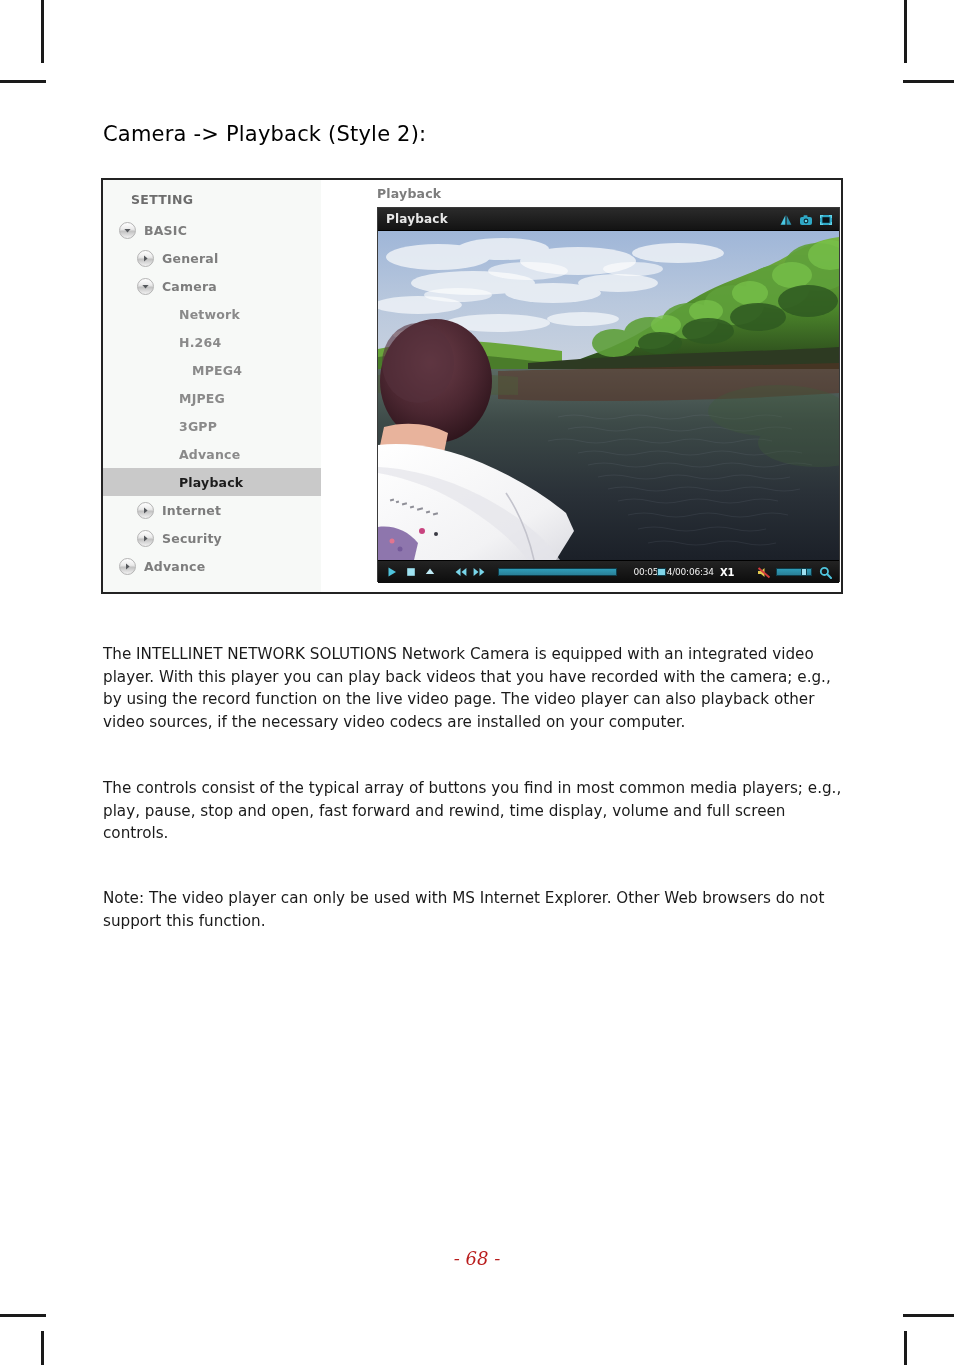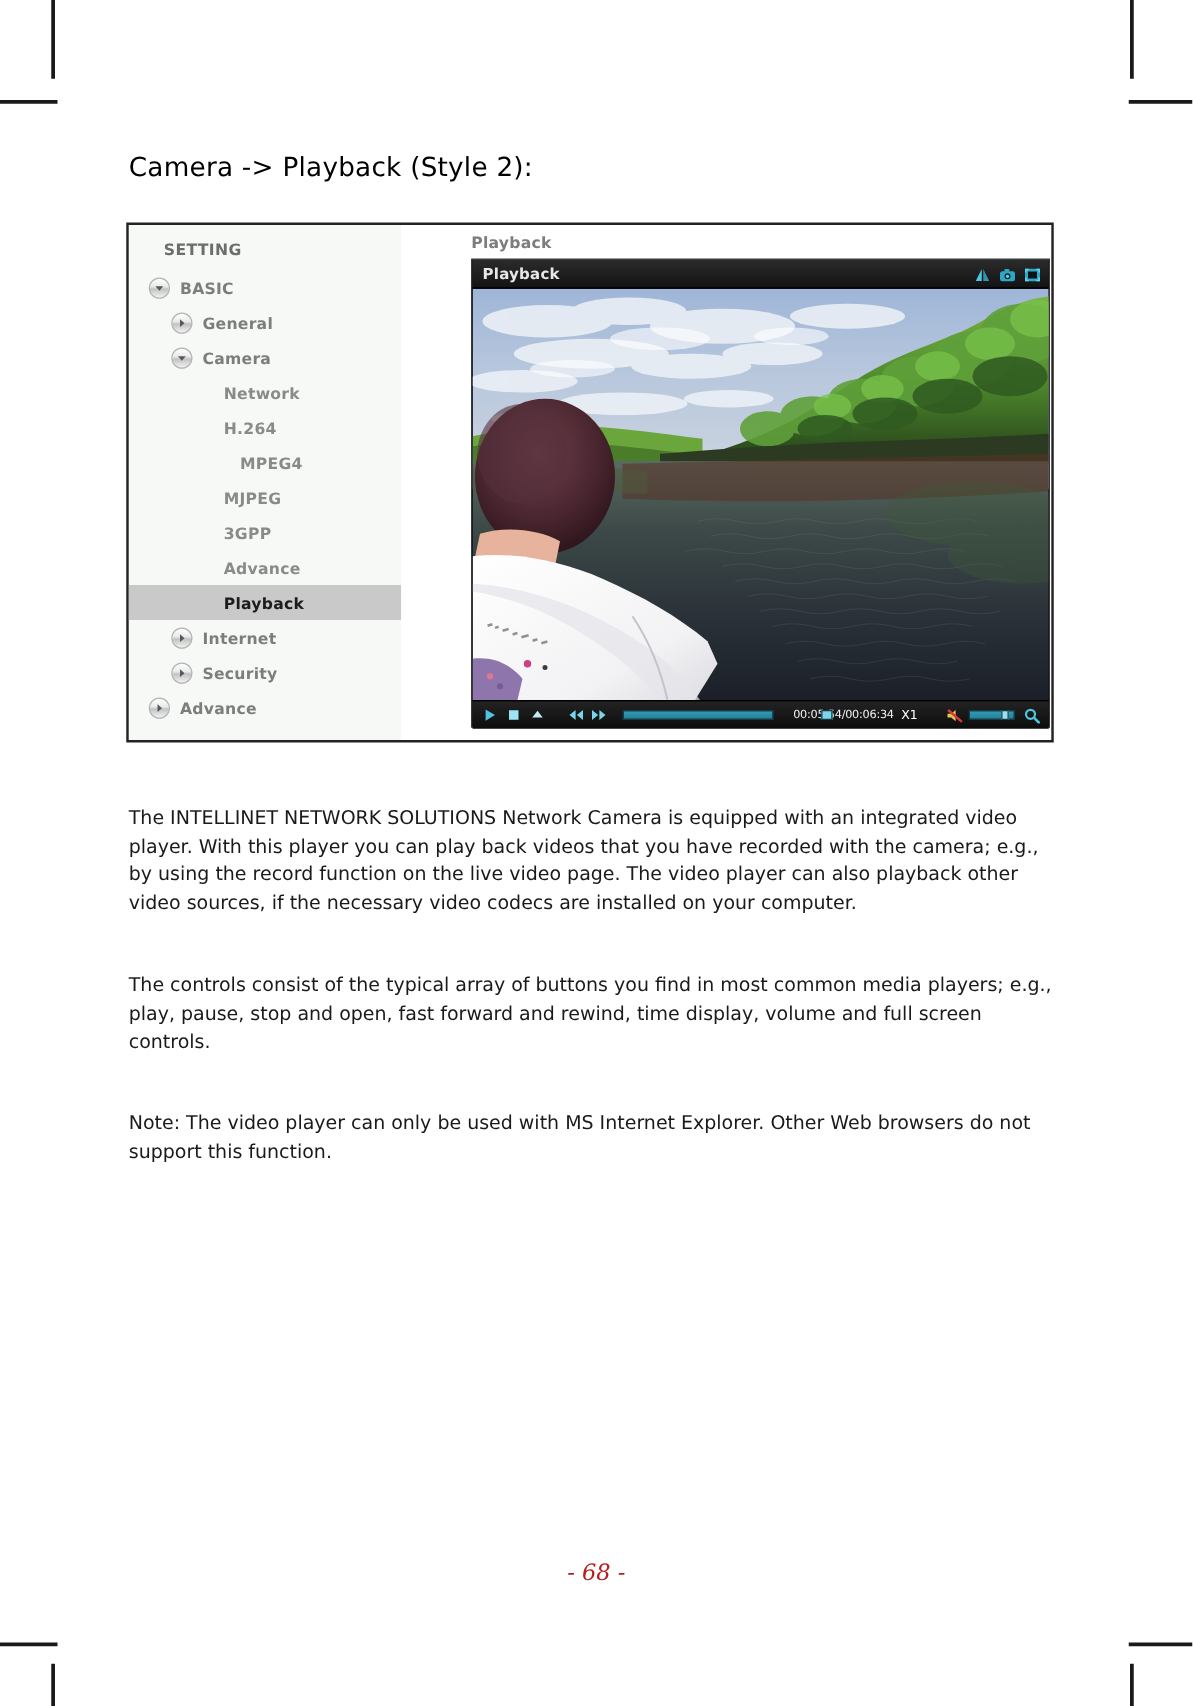--- a/index.html
+++ b/index.html
@@ -208,21 +208,21 @@
   }
   .time-text {
     font-family: "DejaVu Sans", sans-serif;
     font-size: 9px;
     color: #f0f0f0;
     white-space: nowrap;
     letter-spacing: -0.2px;
   }
   .speed-text {
     font-size: 10px;
-    font-weight: normal;
+    font-weight: bold;
     color: #ffffff;
     white-space: nowrap;
   }
   .vol-track {
     height: 8px;
     width: 56px;
     background: linear-gradient(#2f9cb8, #2a7f97);
     border: 1px solid #0f3d4a;
     box-sizing: border-box;
     position: relative;

